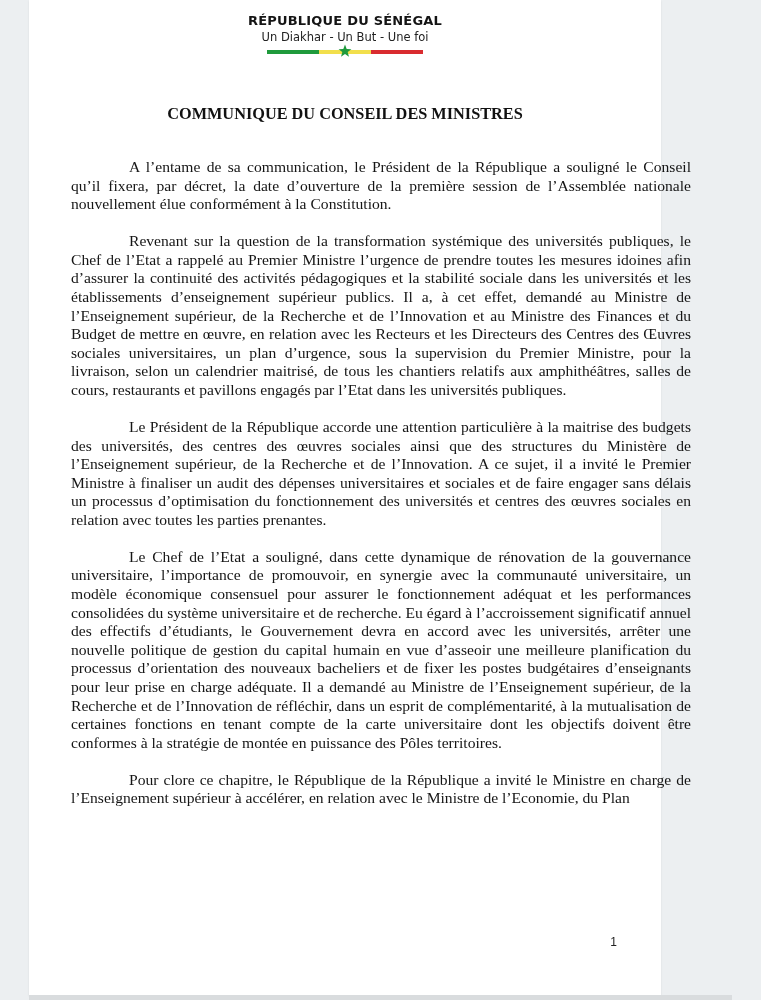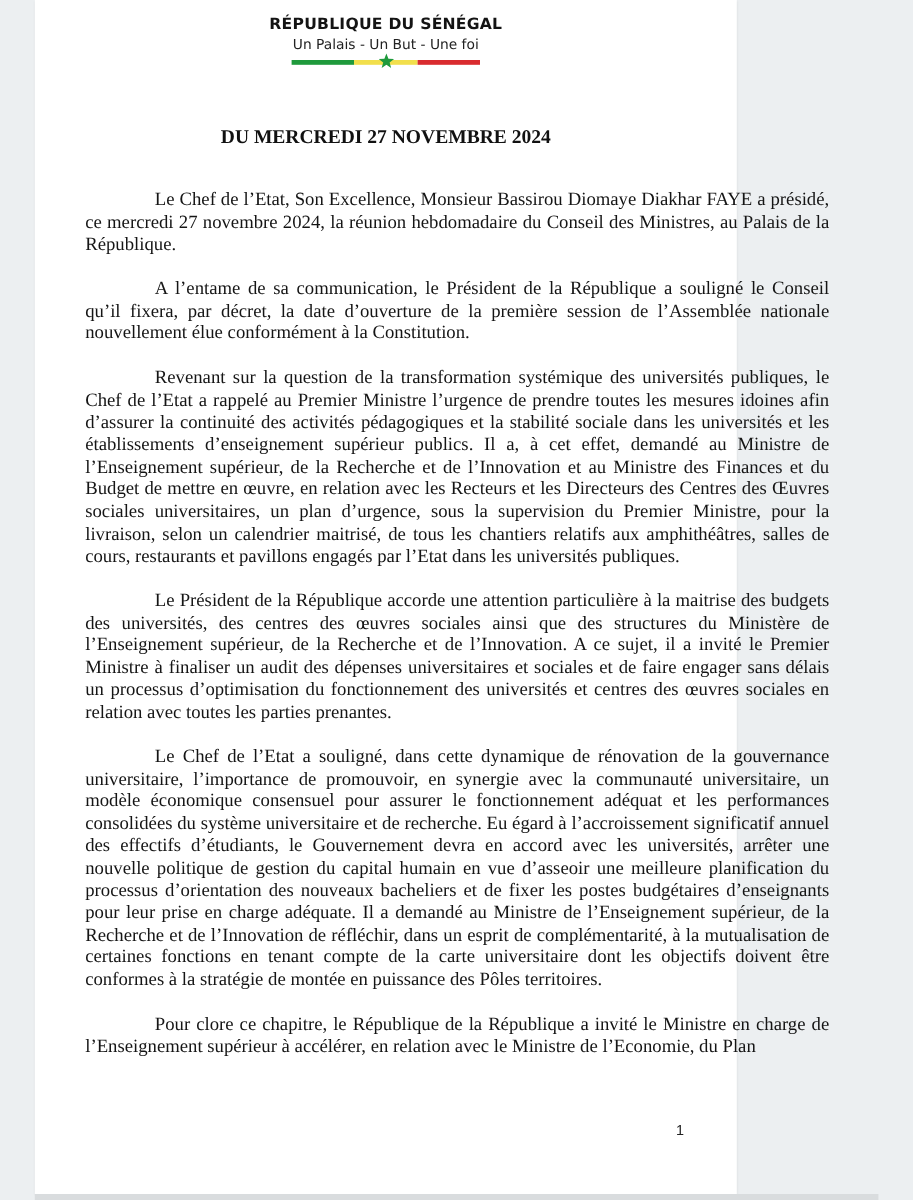--- a/index.html
+++ b/index.html
@@ -4,21 +4,21 @@
 <style>
   html, body {
     margin: 0; padding: 0;
     width: 761px; height: 1000px;
     background: #eceff1;
     overflow: hidden;
   }
   .page {
     position: absolute;
     left: 29px; top: 0;
-    width: 585px; height: 995px;
+    width: 632px; height: 995px;
     background: #ffffff;
     box-shadow: 0 1px 2px rgba(0,0,0,0.08);
   }
   .bottom-edge {
     position: absolute; left: 29px; top: 995px; width: 703px; height: 5px;
     background: #d9dcde;
   }
   .header {
     position: absolute; left: 0; width: 100%; top: 13px;
     text-align: center;
@@ -80,37 +80,36 @@
     color: #222;
   }
 </style>
 </head>
 <body>
 
 <div class="page">
 
   <div class="header">
     <div class="rep-title">RÉPUBLIQUE DU SÉNÉGAL</div>
-    <div class="motto">Un Palais - Un But - Une foi</div>
+    <div class="motto">Un Diakhar - Un But - Une foi</div>
     <div class="flag-bar">
       <div class="seg" style="background:#1f9a3c"></div>
       <div class="seg" style="background:#f2df4c"></div>
       <div class="seg" style="background:#d92b2f"></div>
       <svg class="star" viewBox="0 0 24 24">
         <polygon points="12,1 14.9,8.6 23,8.9 16.6,13.9 18.8,21.8 12,17.2 5.2,21.8 7.4,13.9 1,8.9 9.1,8.6" fill="#1f9a3c"></polygon>
       </svg>
     </div>
   </div>
 
   <div class="doc-title">
-    <div>DU MERCREDI 27 NOVEMBRE 2024</div>
+    <div>COMMUNIQUE DU CONSEIL DES MINISTRES</div>
   </div>
 
   <div class="body">
-    <p>Le Chef de l’Etat, Son Excellence, Monsieur Bassirou Diomaye Diakhar FAYE a présidé, ce mercredi 27 novembre 2024, la réunion hebdomadaire du Conseil des Ministres, au Palais de la République.</p>
     <p>A l’entame de sa communication, le Président de la République a souligné le Conseil qu’il fixera, par décret, la date d’ouverture de la première session de l’Assemblée nationale nouvellement élue conformément à la Constitution.</p>
     <p>Revenant sur la question de la transformation systémique des universités publiques, le Chef de l’Etat a rappelé au Premier Ministre l’urgence de prendre toutes les mesures idoines afin d’assurer la continuité des activités pédagogiques et la stabilité sociale dans les universités et les établissements d’enseignement supérieur publics. Il a, à cet effet, demandé au Ministre de l’Enseignement supérieur, de la Recherche et de l’Innovation et au Ministre des Finances et du Budget de mettre en œuvre, en relation avec les Recteurs et les Directeurs des Centres des Œuvres sociales universitaires, un plan d’urgence, sous la supervision du Premier Ministre, pour la livraison, selon un calendrier maitrisé, de tous les chantiers relatifs aux amphithéâtres, salles de cours, restaurants et pavillons engagés par l’Etat dans les universités publiques.</p>
     <p>Le Président de la République accorde une attention particulière à la maitrise des budgets des universités, des centres des œuvres sociales ainsi que des structures du Ministère de l’Enseignement supérieur, de la Recherche et de l’Innovation. A ce sujet, il a invité le Premier Ministre à finaliser un audit des dépenses universitaires et sociales et de faire engager sans délais un processus d’optimisation du fonctionnement des universités et centres des œuvres sociales en relation avec toutes les parties prenantes.</p>
     <p>Le Chef de l’Etat a souligné, dans cette dynamique de rénovation de la gouvernance universitaire, l’importance de promouvoir, en synergie avec la communauté universitaire, un modèle économique consensuel pour assurer le fonctionnement adéquat et les performances consolidées du système universitaire et de recherche. Eu égard à l’accroissement significatif annuel des effectifs d’étudiants, le Gouvernement devra en accord avec les universités, arrêter une nouvelle politique de gestion du capital humain en vue d’asseoir une meilleure planification du processus d’orientation des nouveaux bacheliers et de fixer les postes budgétaires d’enseignants pour leur prise en charge adéquate. Il a demandé au Ministre de l’Enseignement supérieur, de la Recherche et de l’Innovation de réfléchir, dans un esprit de complémentarité, à la mutualisation de certaines fonctions en tenant compte de la carte universitaire dont les objectifs doivent être conformes à la stratégie de montée en puissance des Pôles territoires.</p>
     <p>Pour clore ce chapitre, le République de la République a invité le Ministre en charge de l’Enseignement supérieur à accélérer, en relation avec le Ministre de l’Economie, du Plan</p>
   </div>
 
   <div class="page-number">1</div>
 </div>
 <div class="bottom-edge"></div>

